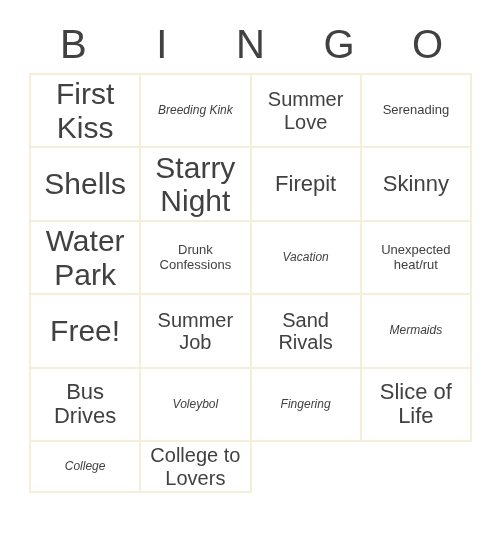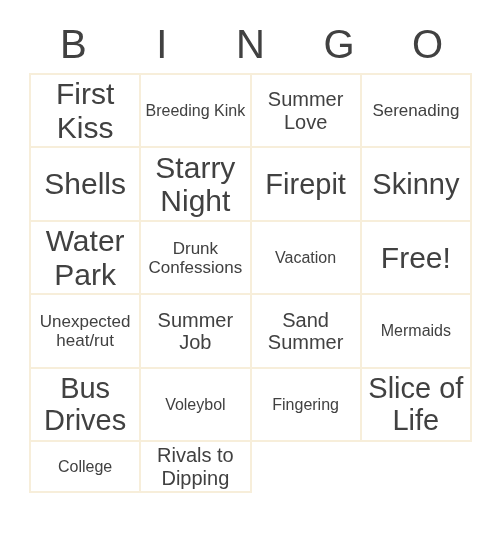--- a/index.html
+++ b/index.html
@@ -69,24 +69,24 @@
   }
   .cell .txt {
     display: block;
     color: #414141;
     line-height: 1.12;
     font-weight: 400;
     word-wrap: break-word;
   }
   
   .fs-xl .txt { font-size: 30px; }
-  .fs-lg .txt { font-size: 29px; }
+  .fs-lg .txt { font-size: 22px; }
   .fs-md .txt { font-size: 20px; }
-  .fs-sm .txt { font-size: 16px; }
-  .fs-xs .txt { font-size: 17px; text-align: center; }
+  .fs-sm .txt { font-size: 12px; font-style: italic; }
+  .fs-xs .txt { font-size: 13px; text-align: center; }
 </style>
 </head>
 <body>
 
 <div id="card">
 
   <div id="header">
     <div class="hdr-letter">B</div>
     <div class="hdr-letter">I</div>
     <div class="hdr-letter">N</div>
@@ -123,32 +123,32 @@
     <div class="cell fs-xl">
         <span class="txt">Water Park</span>
       </div>
     <div class="cell fs-xs">
         <span class="txt">Drunk Confessions</span>
       </div>
 
     <div class="cell fs-sm">
         <span class="txt">Vacation</span>
       </div>
+    <div class="cell fs-xs">
+        <span class="txt">Unexpected heat/rut</span>
+      </div>
     <div class="cell fs-xl">
         <span class="txt">Free!</span>
-      </div>
-    <div class="cell fs-xs">
-        <span class="txt">Unexpected heat/rut</span>
       </div>
     <div class="cell fs-md">
         <span class="txt">Summer Job</span>
       </div>
 
     <div class="cell fs-md">
-        <span class="txt">Sand Summer</span>
+        <span class="txt">Sand Rivals</span>
       </div>
     <div class="cell fs-sm">
         <span class="txt">Mermaids</span>
       </div>
     <div class="cell fs-lg">
         <span class="txt">Bus Drives</span>
       </div>
 
     <div class="cell fs-sm">
         <span class="txt">Voleybol</span>
@@ -156,17 +156,17 @@
     <div class="cell fs-sm">
         <span class="txt">Fingering</span>
       </div>
     <div class="cell fs-lg">
         <span class="txt">Slice of Life</span>
       </div>
     <div class="cell fs-sm">
         <span class="txt">College</span>
       </div>
     <div class="cell fs-md">
-        <span class="txt">Rivals to Dipping</span>
+        <span class="txt">College to Lovers</span>
       </div>
   </div>
 
 </div>
 
 </body></html>

